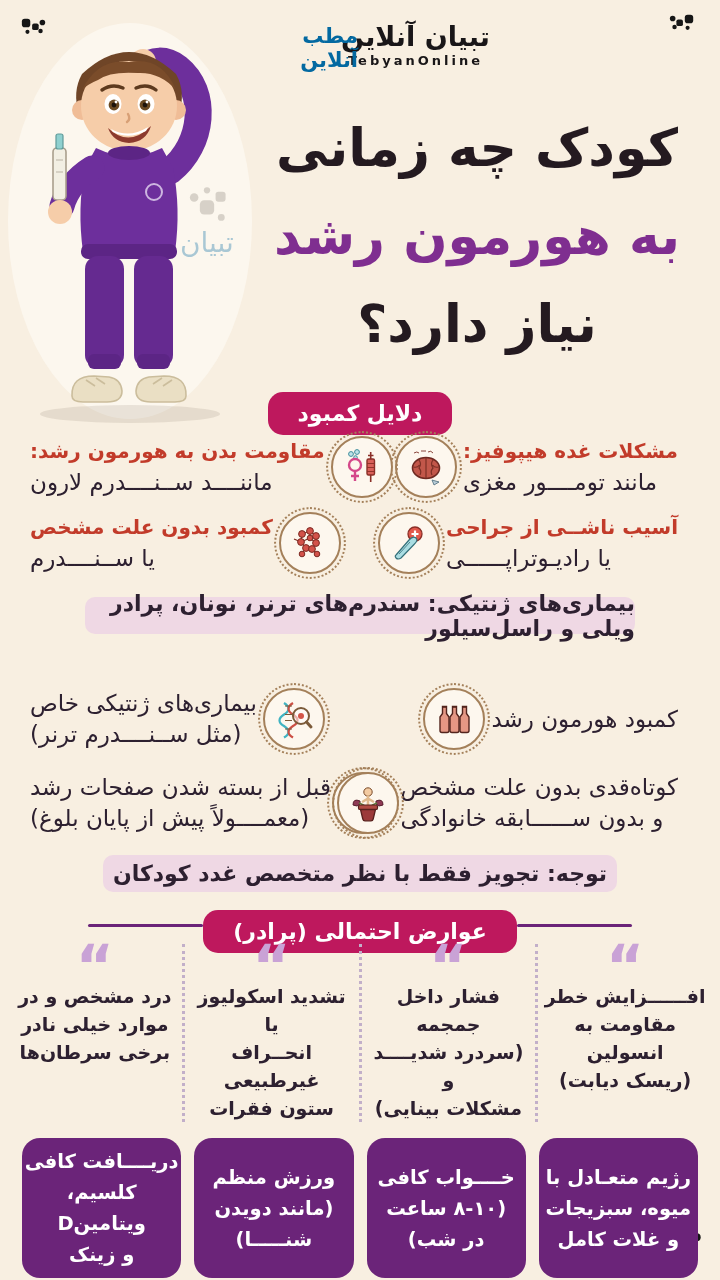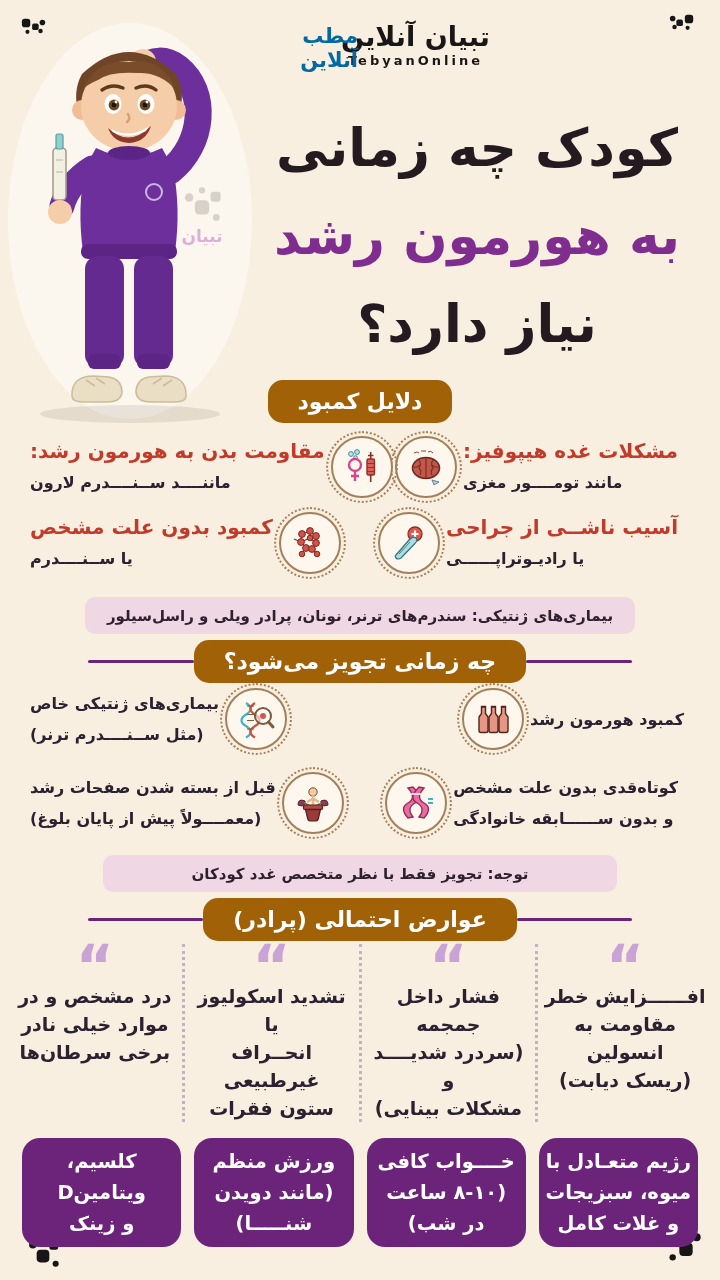--- a/index.html
+++ b/index.html
@@ -14,47 +14,47 @@
   .corner svg{display:block;}
   
   .brand{position:absolute;top:22px;right:230px;text-align:center;direction:rtl;}
   .brand-fa{font-size:27px;font-weight:bold;color:#191618;line-height:30px;}
   .brand-en{font-size:13px;font-weight:bold;color:#191618;letter-spacing:3px;direction:ltr;margin-top:1px;}
   .clinic{position:absolute;top:24px;right:362px;text-align:right;}
   .clinic div{font-size:21px;font-weight:bold;color:#0369a1;line-height:24px;}
   
   .child{position:absolute;left:2px;top:16px;}
   .watermark{position:absolute;left:180px;top:186px;opacity:.33;text-align:center;}
-  .watermark .wm-txt{font-size:17px;font-weight:bold;color:#a21caf;margin-top:-4px;}
+  .watermark .wm-txt{font-size:28px;font-weight:normal;color:#0369a1;margin-top:-4px;}
   
   .title{position:absolute;top:104px;left:240px;right:6px;text-align:center;
          font-weight:bold;font-size:52px;line-height:88px;color:#241a20;}
   .title .l2{color:#7f2e90;}
   
   .head-row{position:absolute;left:88px;right:88px;display:flex;align-items:center;}
   .head-row .hline{flex:1;height:3px;background:#6b2479;border-radius:3px;}
-  .pill{background:#a16207;color:#fff;font-weight:bold;font-size:22px;
-        padding:9px 30px;border-radius:15px;white-space:nowrap;}
+  .pill{background:#be185d;color:#fff;font-weight:bold;font-size:22px;
+        padding:9px 30px;border-radius:15px;white-space:nowrap;margin-top:12px;}
   .head-center{justify-content:center;}
   
   .item{position:absolute;display:flex;align-items:center;gap:6px;}
   .icon-left{flex-direction:row-reverse;}
   .item-text{display:flex;flex-direction:column;align-items:flex-end;white-space:nowrap;}
   .item-title{font-size:20px;font-weight:bold;color:#c23b2a;line-height:31px;}
-  .item-sub,.item-line{font-size:16px;font-weight:bold;color:#2d2030;line-height:31px;}
+  .item-sub,.item-line{font-size:23px;font-weight:normal;color:#2d2030;line-height:31px;}
   .icon-wrap{position:relative;width:58px;height:58px;border-radius:50%;
              background:#fdf7ee;border:2px solid #a4805a;flex:0 0 auto;
              display:flex;align-items:center;justify-content:center;}
   .icon-wrap::before{content:"";position:absolute;inset:-7px;border-radius:50%;
              border:2px dotted #a4805a;}
   .icon-wrap svg{width:40px;height:40px;display:block;}
   
   .note-bar{position:absolute;height:37px;background:#efd8e4;border-radius:10px;
             display:flex;align-items:center;justify-content:center;
-            font-size:15px;font-weight:bold;color:#2d2030;}
+            font-size:22px;font-weight:bold;color:#2d2030;}
   
   .quotes{position:absolute;top:944px;left:8px;right:8px;display:flex;}
   .quote-col{flex:1;text-align:center;padding:0 4px;}
   .quote-col + .quote-col{border-left:none;border-right:3px dotted #c2afc9;}
   .quote-mark{font-size:58px;line-height:.8;height:38px;color:#c9a2d6;
               font-weight:bold;direction:ltr;}
   .quote-line{font-size:19px;font-weight:bold;color:#2d2030;line-height:28px;}
   
   .solutions{position:absolute;top:1138px;left:22px;right:22px;display:flex;gap:13px;}
   .sol-box{flex:1;background:#6b2479;border-radius:18px;color:#fff;
@@ -256,27 +256,22 @@
             <circle cx="22" cy="26" r="3.4"></circle>
           <circle cx="12" cy="31" r="2.8"></circle>
             <circle cx="27" cy="31" r="2.8"></circle>
         </g>
       </svg>
     </div>
   </div>
 
   <div class="note-bar" style="top:597px;left:85px;right:85px;">بیماری‌های ژنتیکی: سندرم‌های ترنر، نونان، پرادر ویلی و راسل‌سیلور</div>
 
-  <div class="head-row" style="top:640px;">
-    <div class="hline"></div>
-    <div class="pill">چه زمانی تجویز می‌شود؟</div>
-    <div class="hline"></div>
-  </div>
-
-  <div class="item" style="top:688px;right:36px;">
+
+  <div class="item" style="top:688px;right:42px;">
     <div class="item-text">
       <div class="item-line">کمبود هورمون رشد</div>
     </div>
     <div class="icon-wrap">
       <svg viewBox="0 0 40 40">
         <g fill="#e59784" stroke="#53241d" stroke-width="1.4">
           <path d="M6 18 l2.5 -3.5 v-7 h4 v7 L15 18 v13.5 q0 2 -2 2 h-5 q-2 0 -2 -2 z"></path>
           <path d="M16 18 l2.5 -3.5 v-7 h4 v7 L25 18 v13.5 q0 2 -2 2 h-5 q-2 0 -2 -2 z"></path>
           <path d="M26 18 l2.5 -3.5 v-7 h4 v7 L35 18 v13.5 q0 2 -2 2 h-5 q-2 0 -2 -2 z"></path>
         </g>
@@ -383,18 +378,19 @@
       <div>خــــواب کافی</div>
       <div>(۸-۱۰ ساعت</div>
       <div>در شب)</div>
     </div>
     <div class="sol-box">
       <div>ورزش منظم</div>
       <div>(مانند دویدن</div>
       <div>شنـــــا)</div>
     </div>
     <div class="sol-box">
+      <div>دریــــافت کافی</div>
       <div>کلسیم، ویتامینD</div>
       <div>و زینک</div>
     </div>
   </div>
 
 </div>
 
 </body></html>

